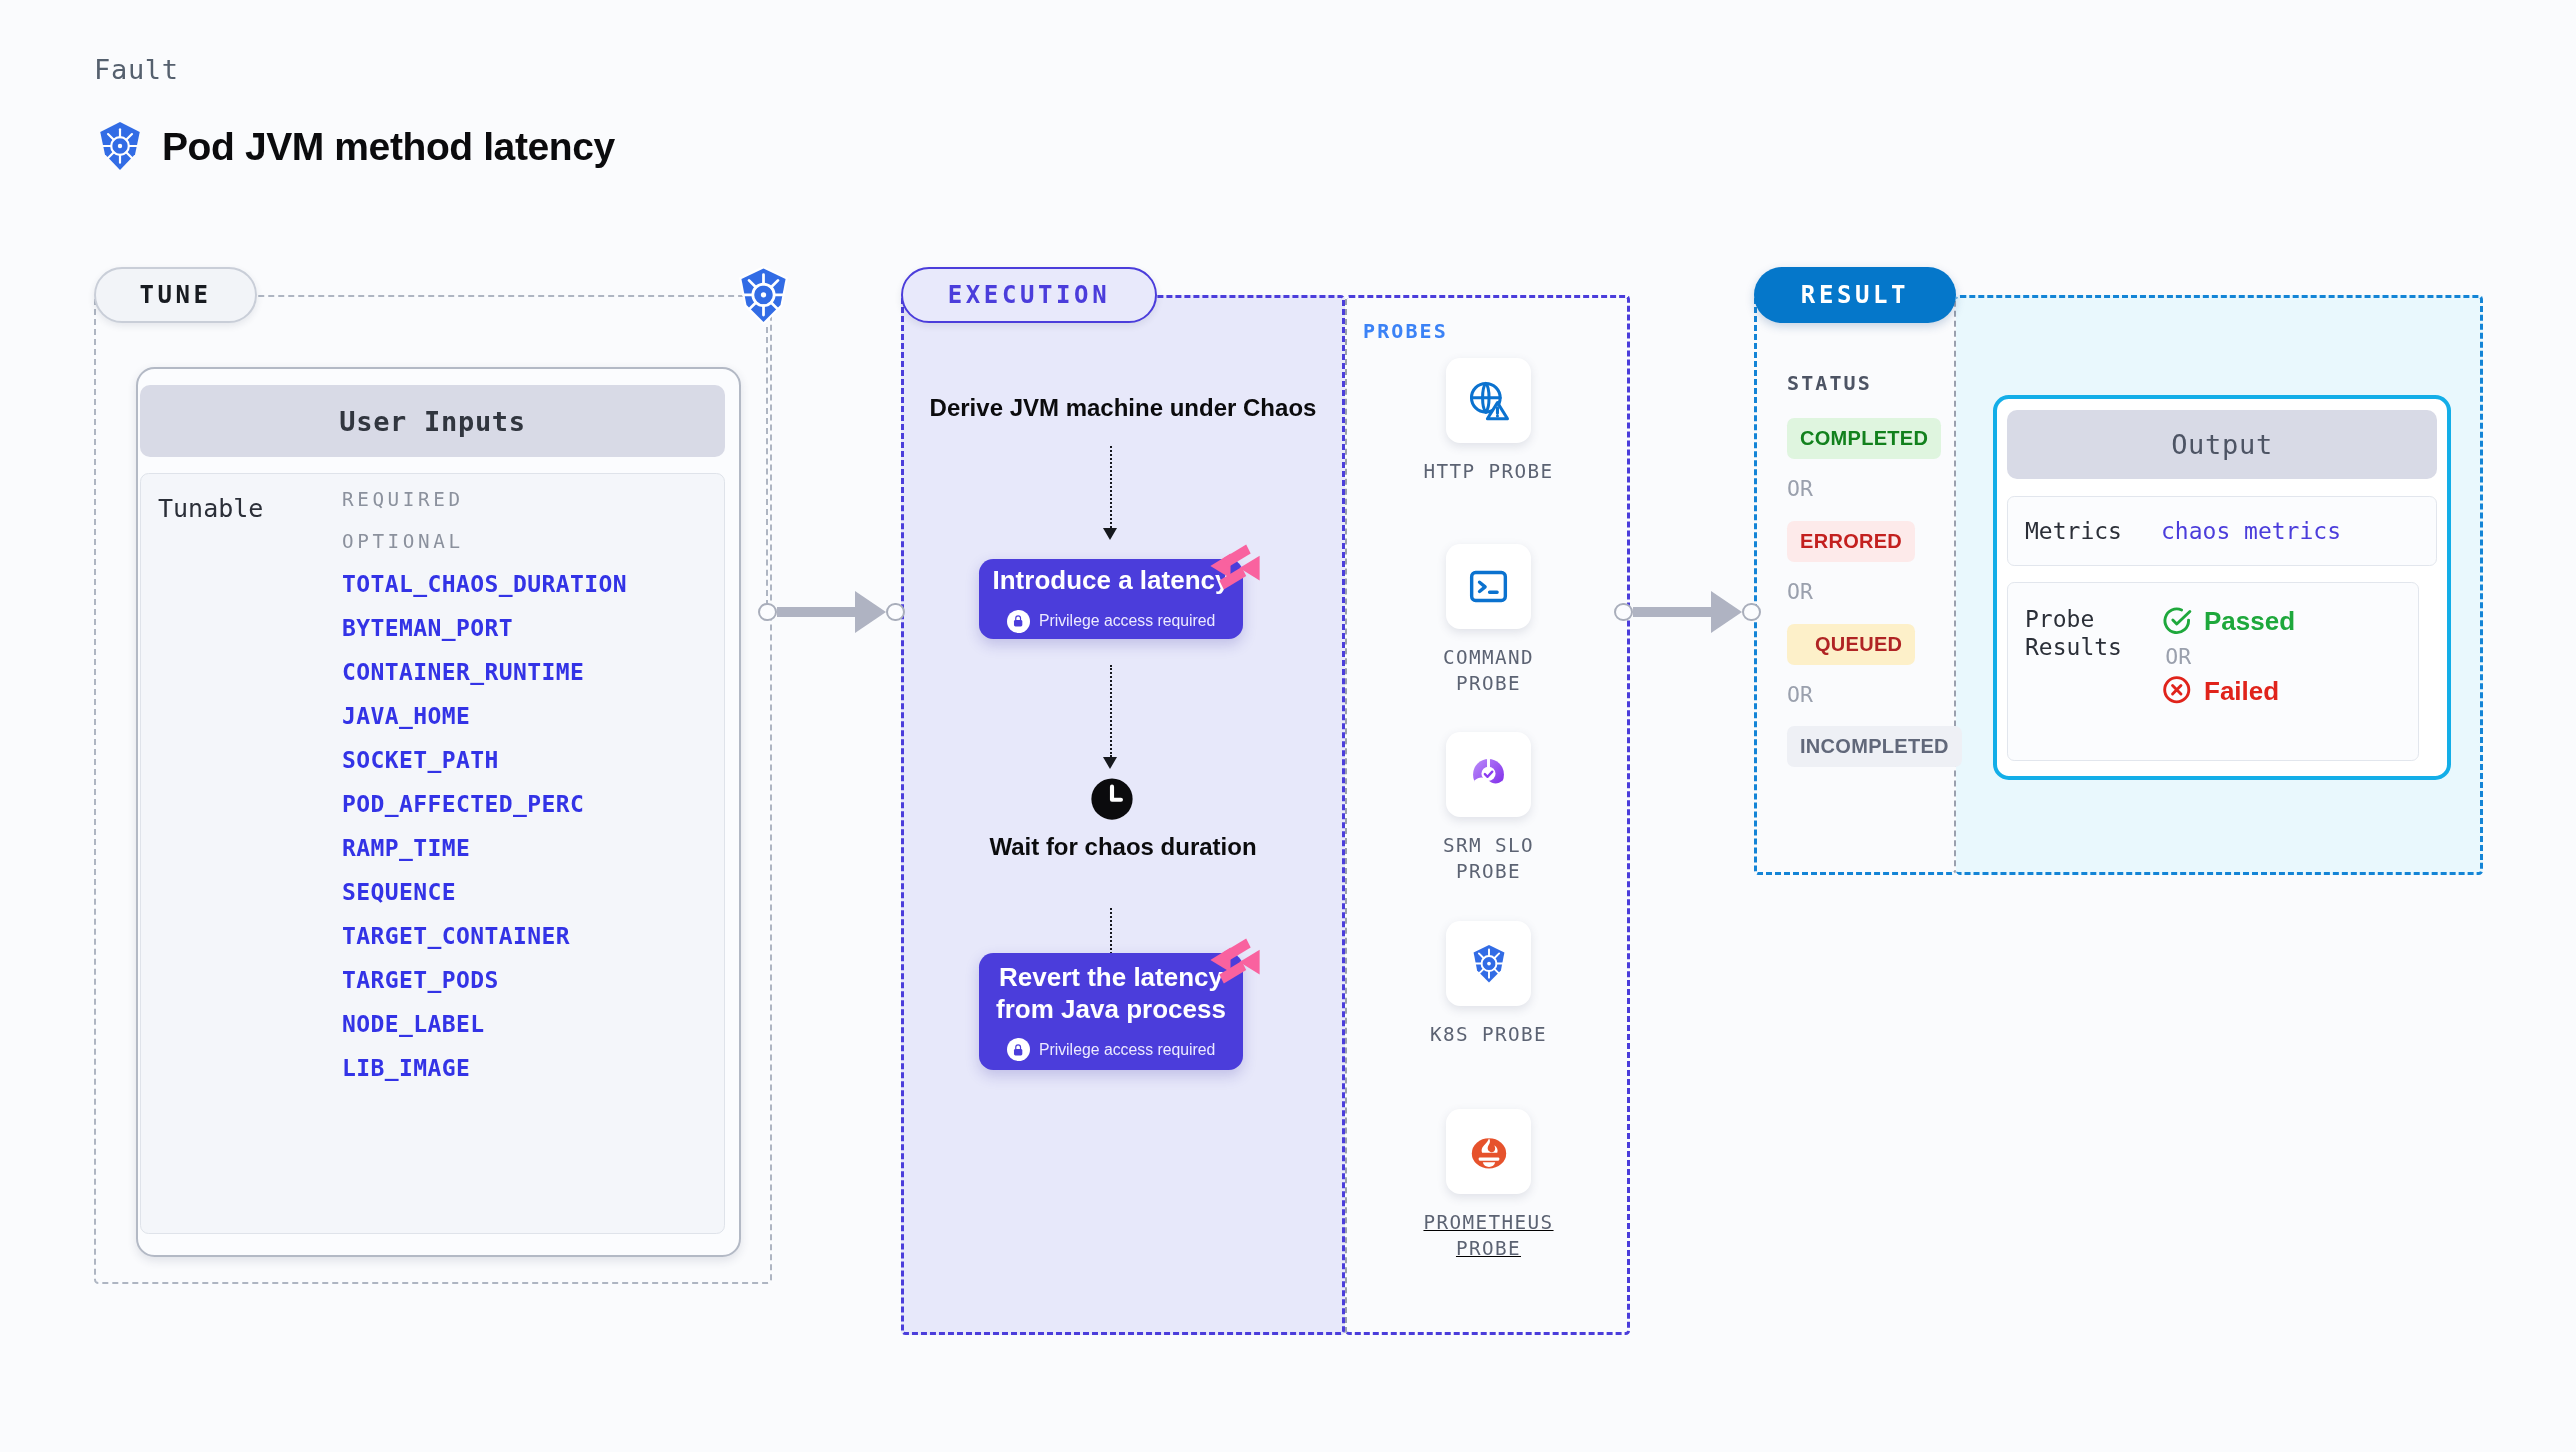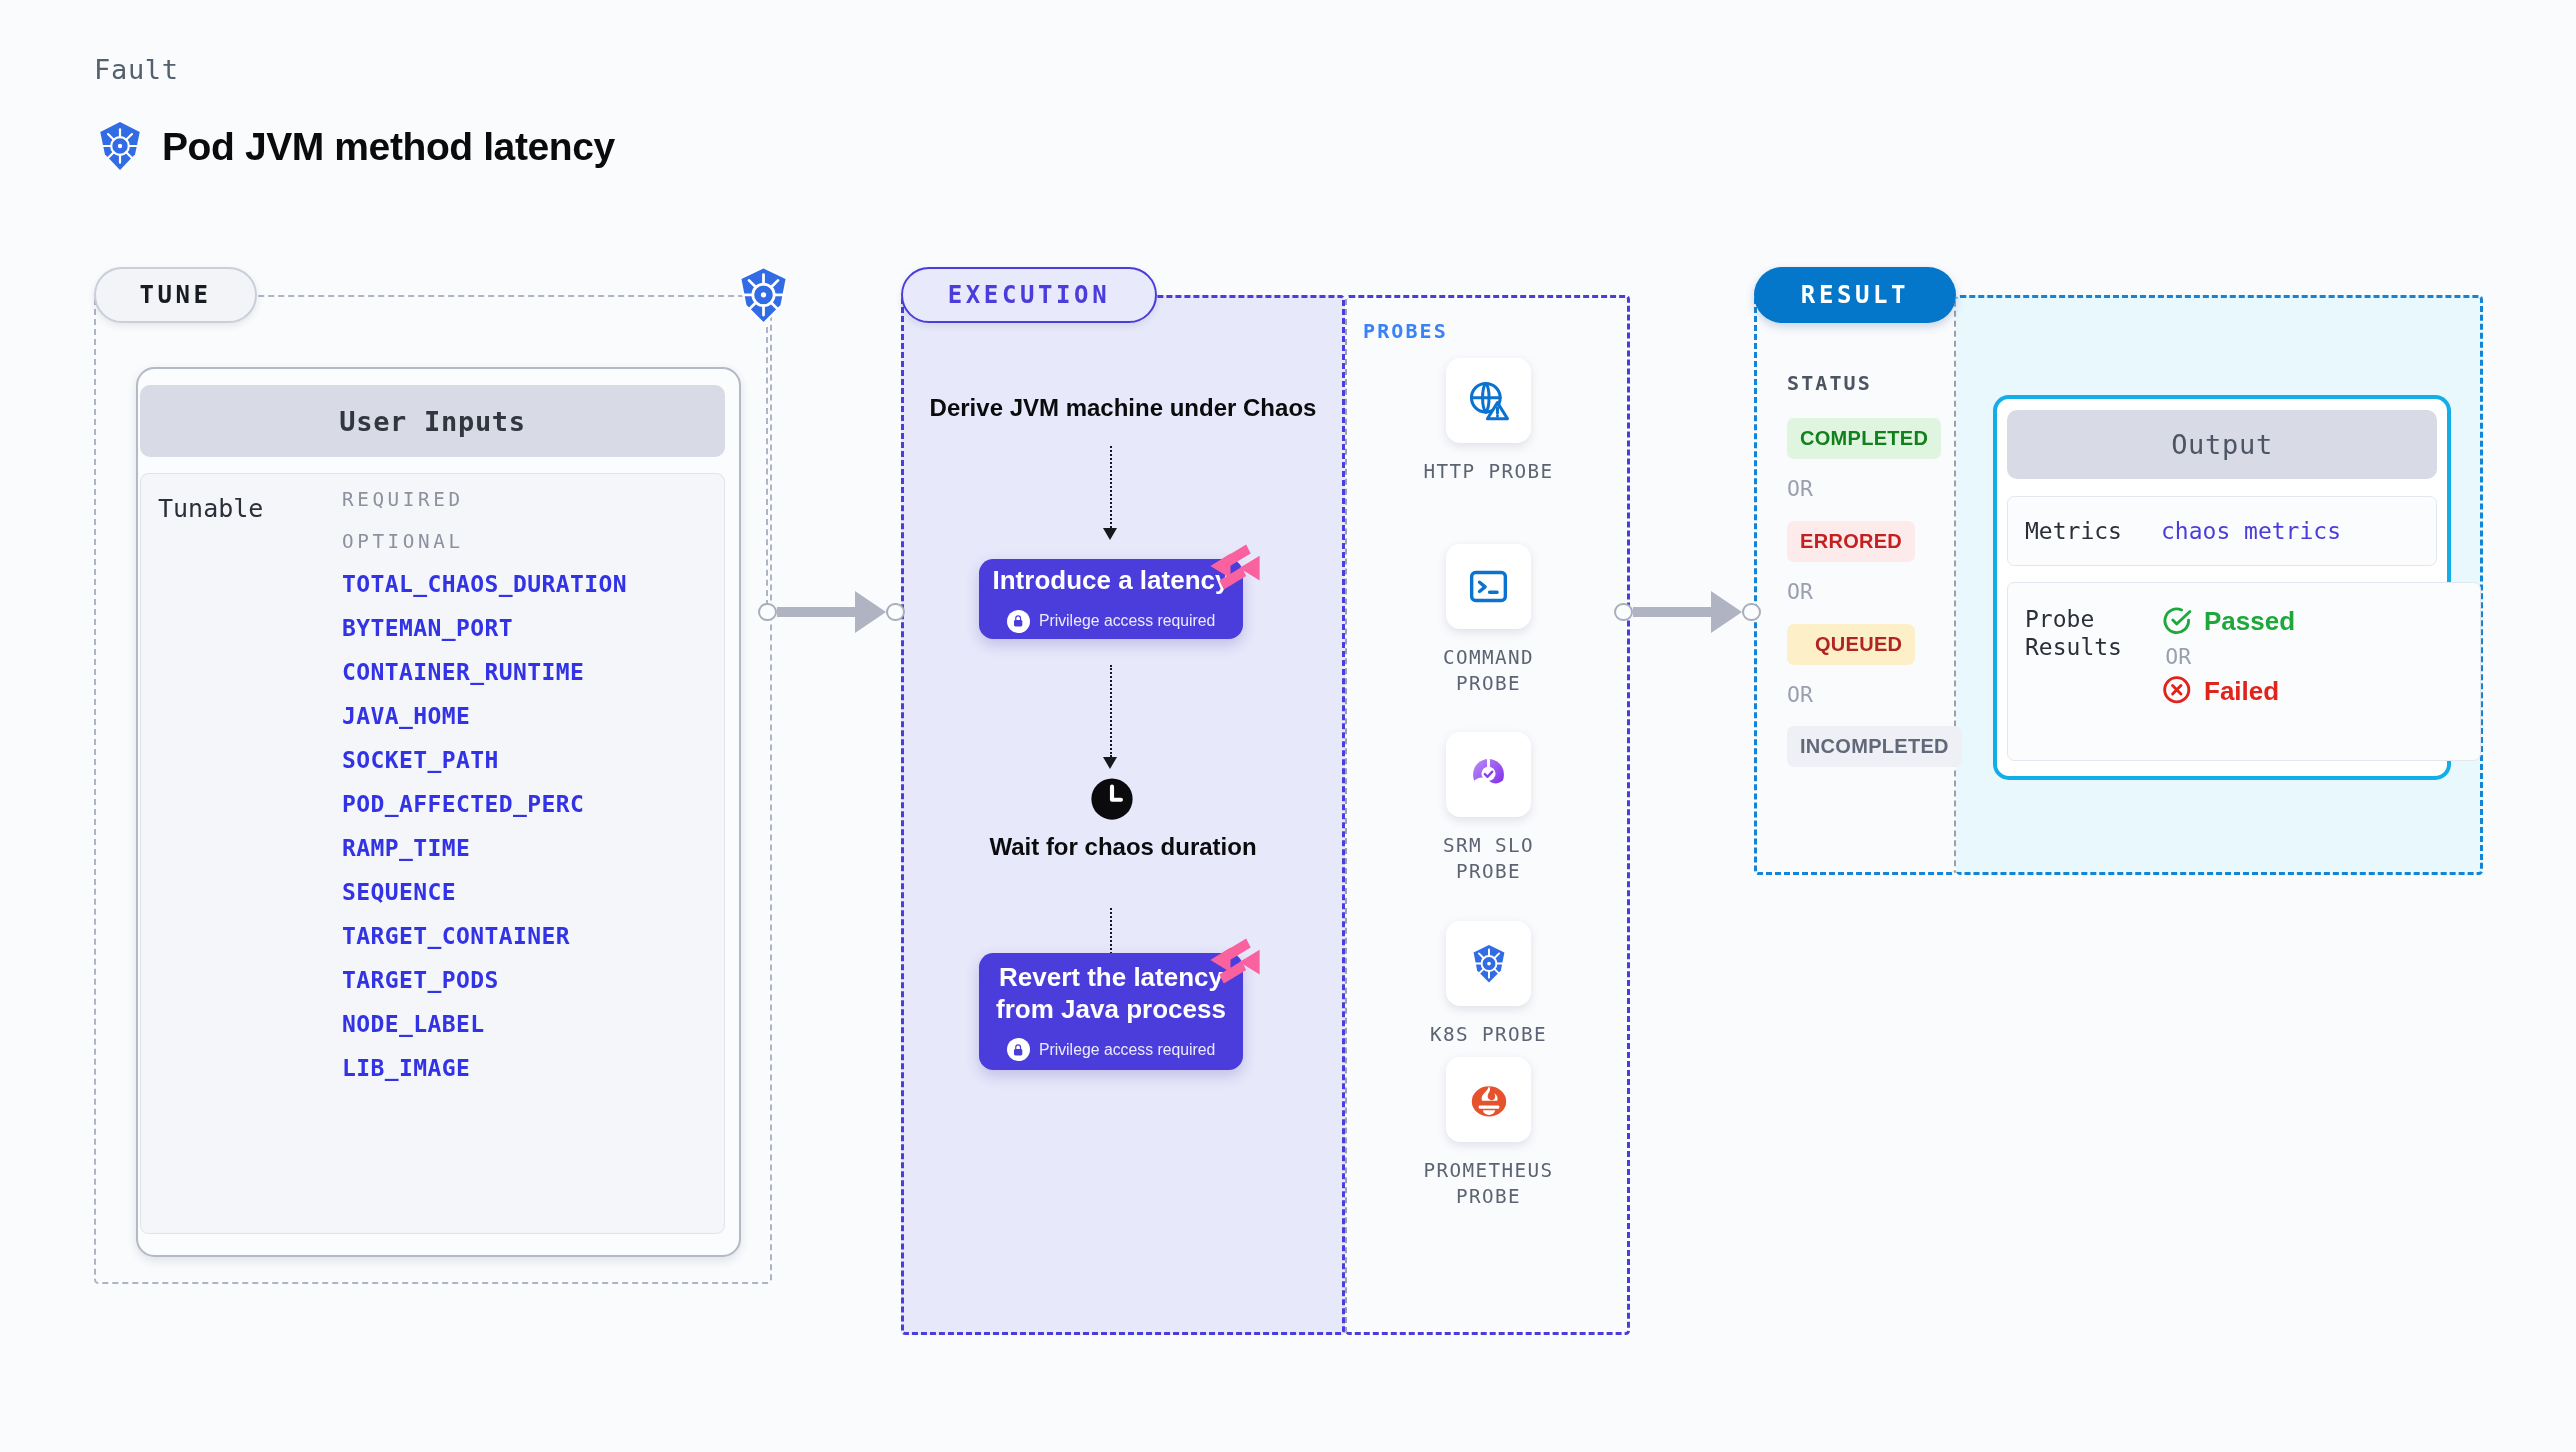--- a/index.html
+++ b/index.html
@@ -230,21 +230,21 @@
     display: flex; align-items: center;
   }
   .out-key {
     font-family: "DejaVu Sans Mono", monospace; font-size: 23px;
     color: #2b2f38; width: 153px; padding-left: 17px; line-height: 1.25;
   }
   .out-val-link {
     font-family: "DejaVu Sans Mono", monospace; font-size: 23px; color: #4b3ddb;
   }
   #probe-results-row {
-    position: absolute; left: 2007px; top: 582px; width: 474px; height: 179px;
+    position: absolute; left: 2007px; top: 582px; width: 412px; height: 179px;
     background: #fbfcfe; border: 1.4px solid #e2e6ed; border-radius: 7.2px;
     display: flex; align-items: flex-start; padding-top: 21.5px;
   }
   .result-stack { display: flex; flex-direction: column; gap: 5.7px; }
   .result-line { display: flex; align-items: center; gap: 11.5px; }
   .result-line .txt { font-size: 26px; font-weight: bold; }
   .res-or { font-family: "DejaVu Sans Mono", monospace; font-size: 21.5px; color: #9aa0ad; margin-left: 4.3px; }
 </style>
 </head>
 <body>
@@ -451,21 +451,21 @@
               <line x1="67" y1="49" x2="82" y2="49"></line>
         <line x1="27" y1="26" x2="38" y2="37"></line>
               <line x1="62" y1="61" x2="73" y2="72"></line>
         <line x1="73" y1="26" x2="62" y2="37"></line>
               <line x1="38" y1="61" x2="27" y2="72"></line>
       </g>
     </svg>
         </div>
         <div class="probe-label">K8S PROBE</div>
       </div>
-      <div class="probe-item" style="top: 1057px;">
+      <div class="probe-item" style="top: 1109px; text-decoration: underline;">
         <div class="probe-tile">
           <svg width="44" height="44" viewBox="0 0 64 64">
       <ellipse cx="32" cy="34" rx="25" ry="22" fill="#e6522c"></ellipse>
       <path d="M32 12c3 5 .5 8-1 11s-1.5 7 3 9c3.5 1.6 7-1 7-5 0-3-1.5-5-1.5-5 4.5 2.5 6 7 4.5 11H22c-2-5 1-9 4-12 3.5-3.5 5-6 6-9z" fill="#fff"></path>
       <rect x="17" y="40" width="30" height="4.6" rx="1.6" fill="#fff"></rect>
       <path d="M23 47h18c-1 4.2-4.4 6.8-9 6.8S24 51.2 23 47z" fill="#fff"></path>
     </svg>
         </div>
         <div class="probe-label">PROMETHEUS<br>PROBE</div>
       </div>

